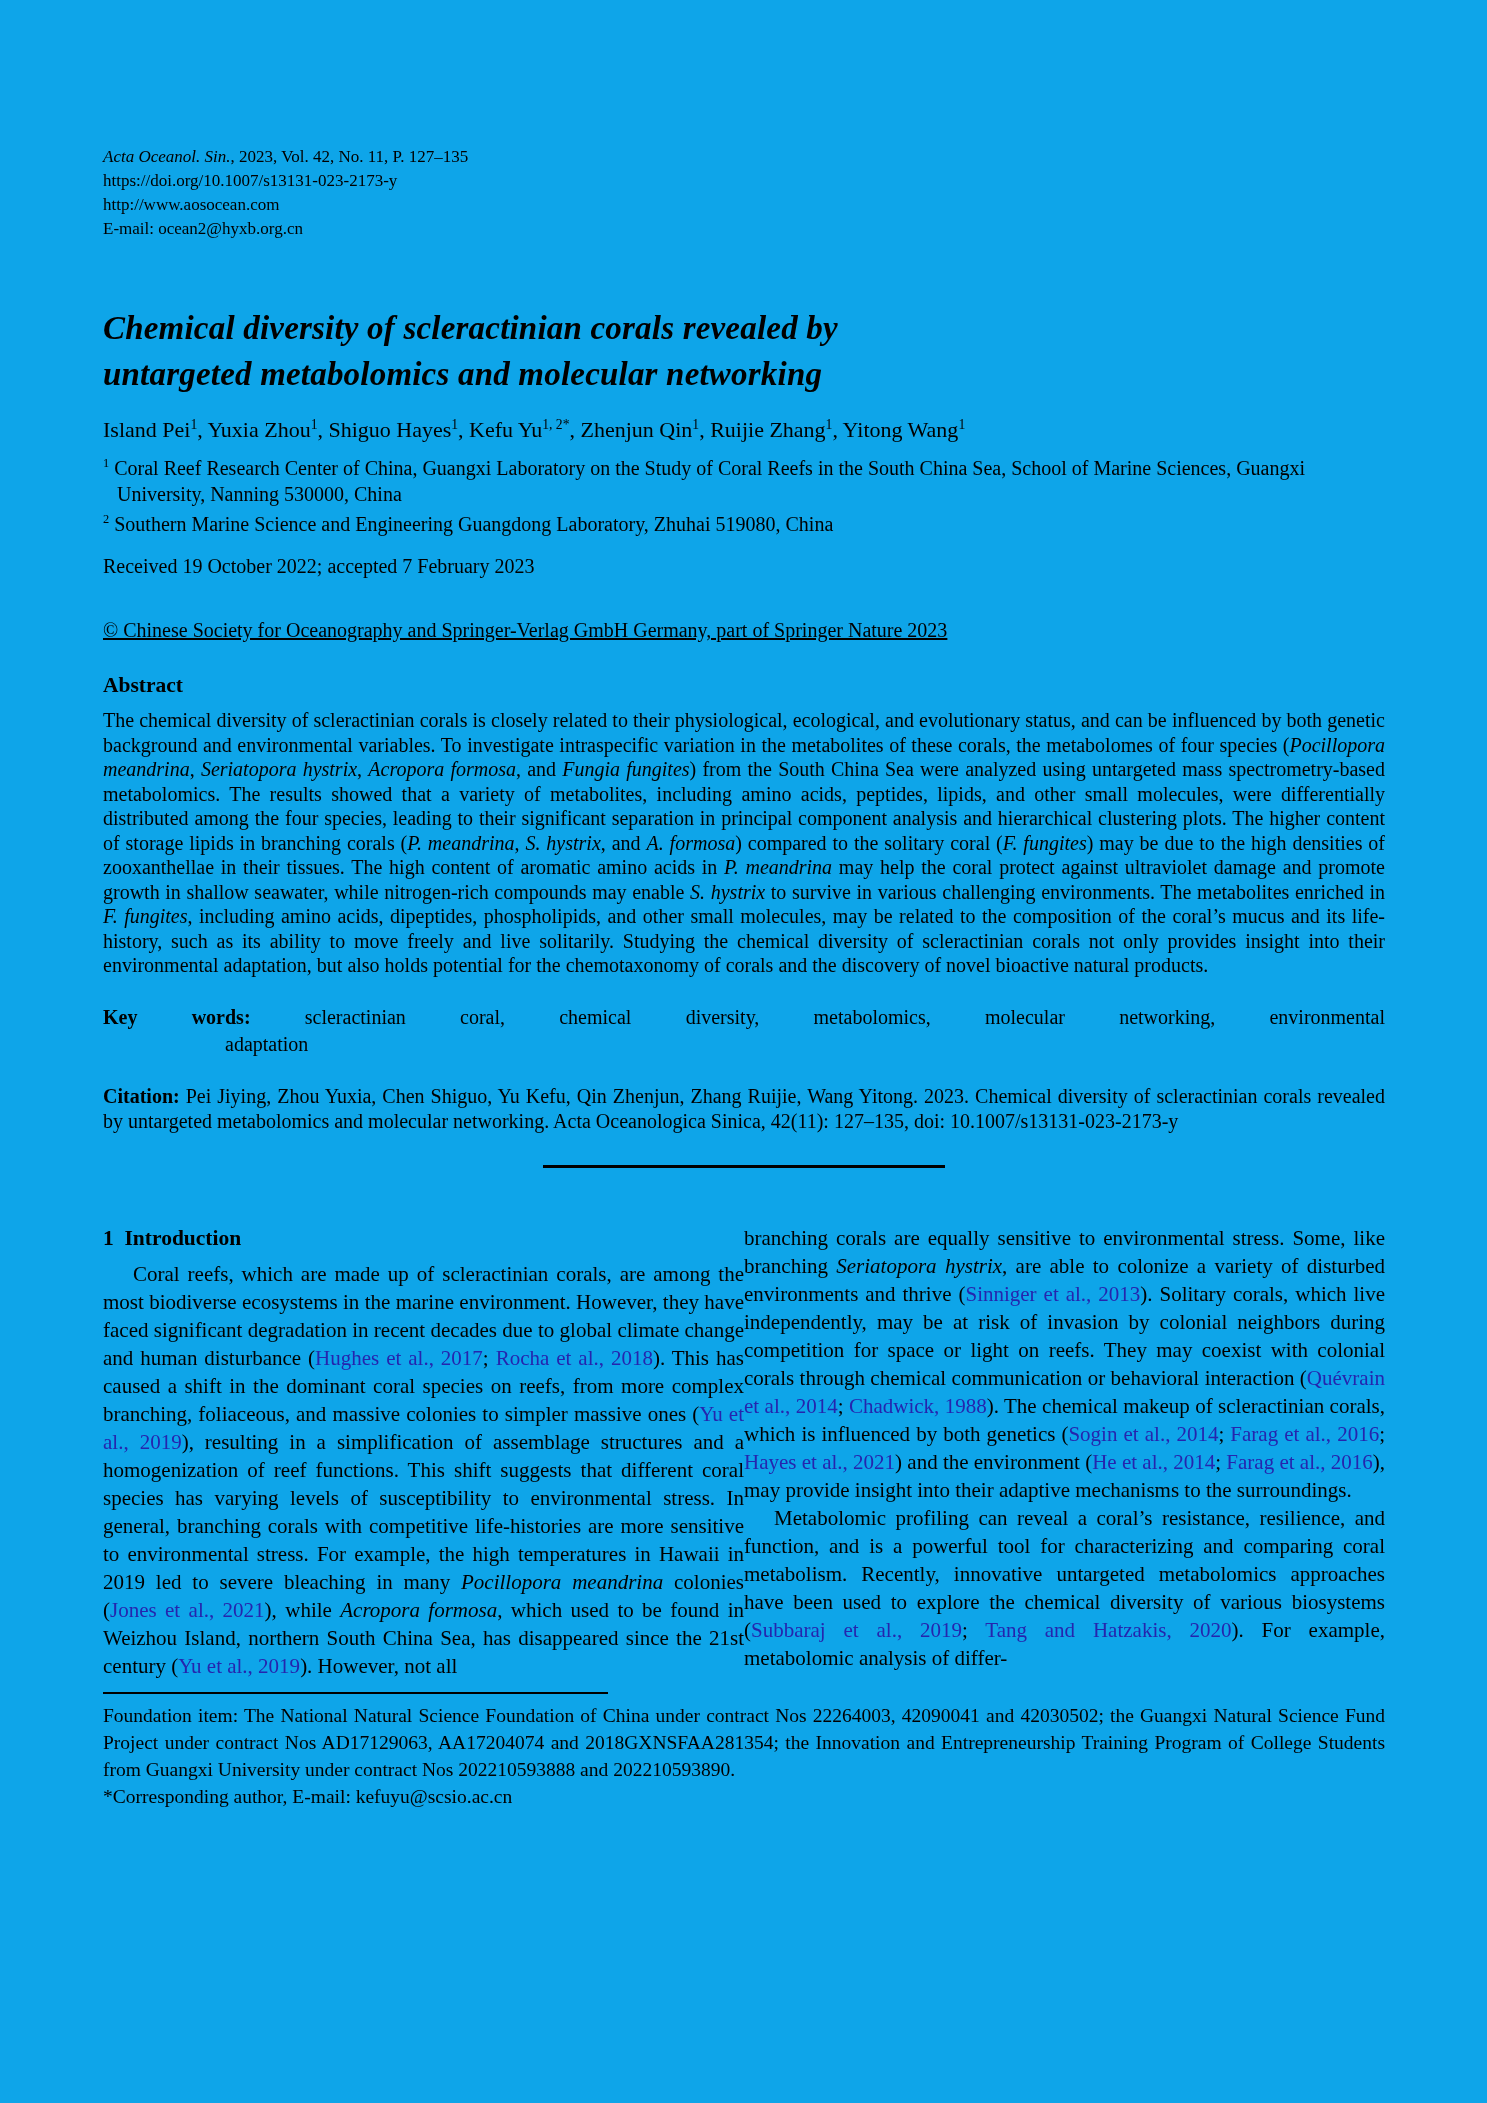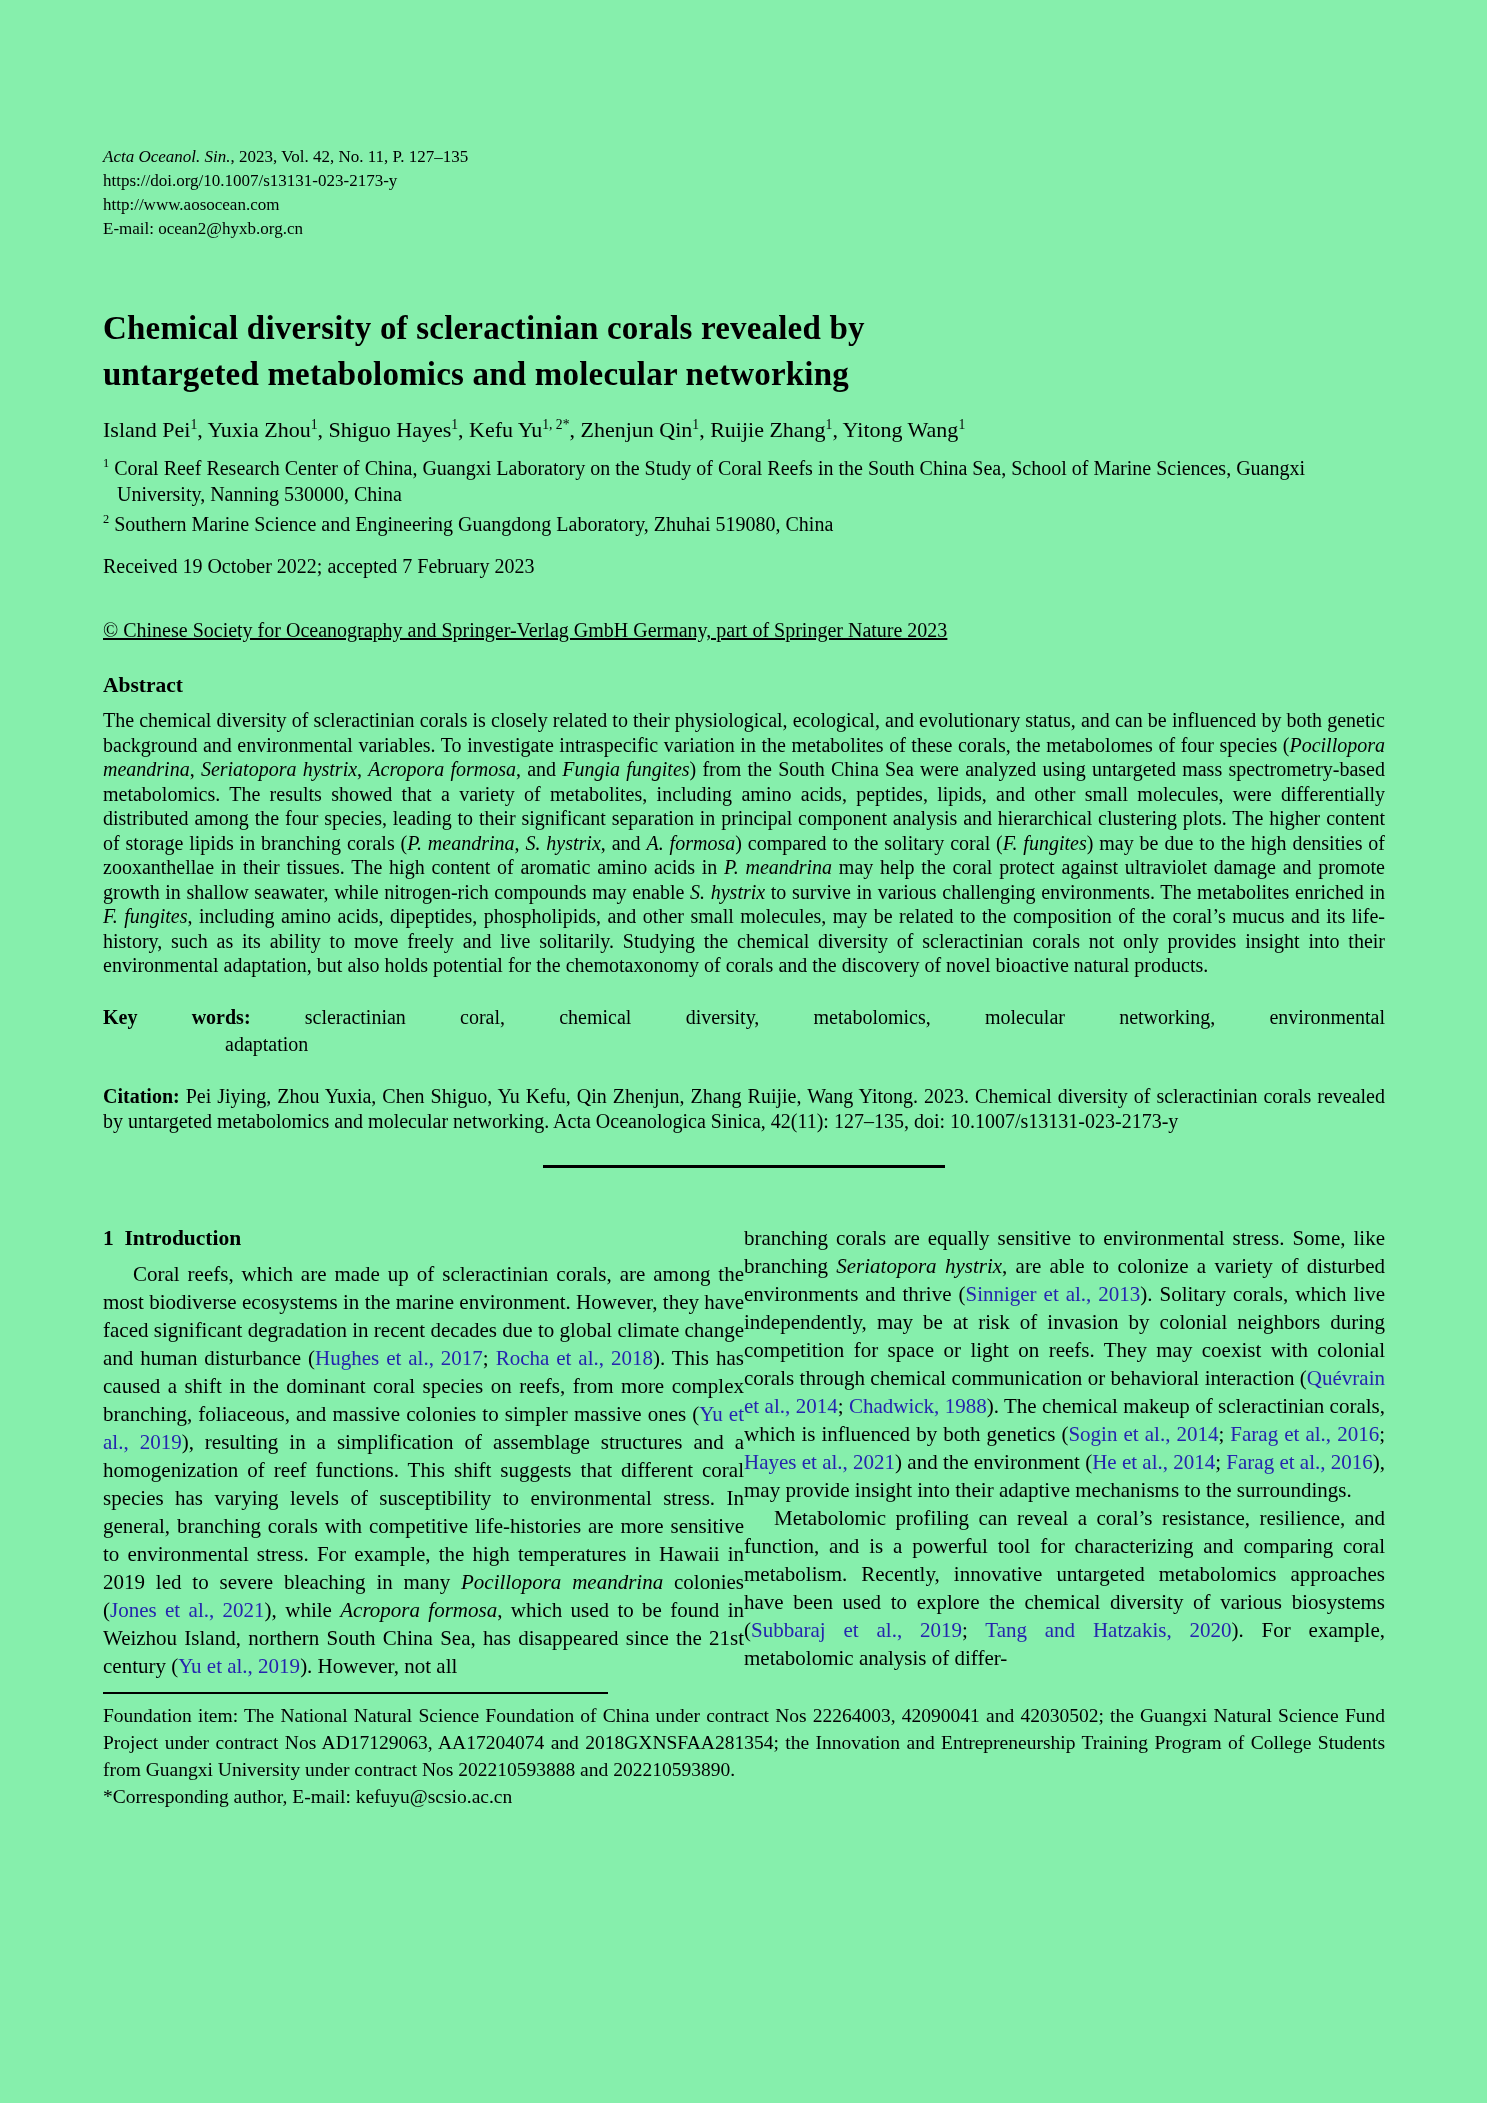--- a/index.html
+++ b/index.html
@@ -1,34 +1,34 @@
 <!DOCTYPE html>
 <html><head>
 <meta charset="utf-8">
 <style>
   html,body { margin:0; padding:0; background:#ffffff; }
   .page {
     position:relative;
     width:1487px; height:2103px;
     box-sizing:border-box;
-    background:#86efac;
+    background:#0ea5e9;
     padding:145px 102px 0 103px;
     font-family:"Liberation Serif","DejaVu Serif",serif;
     color:#000000;
     overflow:hidden;
   }
   p { margin:0; }
   sup { font-size:0.62em; line-height:0; }
   .i { font-style:italic; }
   .b { font-weight:bold; }
   .link { color:#2525ae; }
 
   .jheader p { font-size:17px; line-height:24px; }
 
-  .title { font-size:33px; line-height:46px; font-weight:bold; margin:64px 0 0 0; letter-spacing:0.2px; }
+  .title { font-size:33px; line-height:46px; font-weight:bold; margin:64px 0 0 0; letter-spacing:0.2px;font-style:italic; }
 
   .authors { font-size:22px; line-height:30px; margin-top:18px; }
 
   .affils { margin-top:10px; }
   .affil { font-size:20px; line-height:26px; padding-left:14px; text-indent:-14px; }
   .affil + .affil { margin-top:4px; }
 
   .received { font-size:20px; line-height:26px; margin-top:16px; }
   .copyright { font-size:20px; line-height:26px; margin-top:38px;text-decoration:underline; }
 

